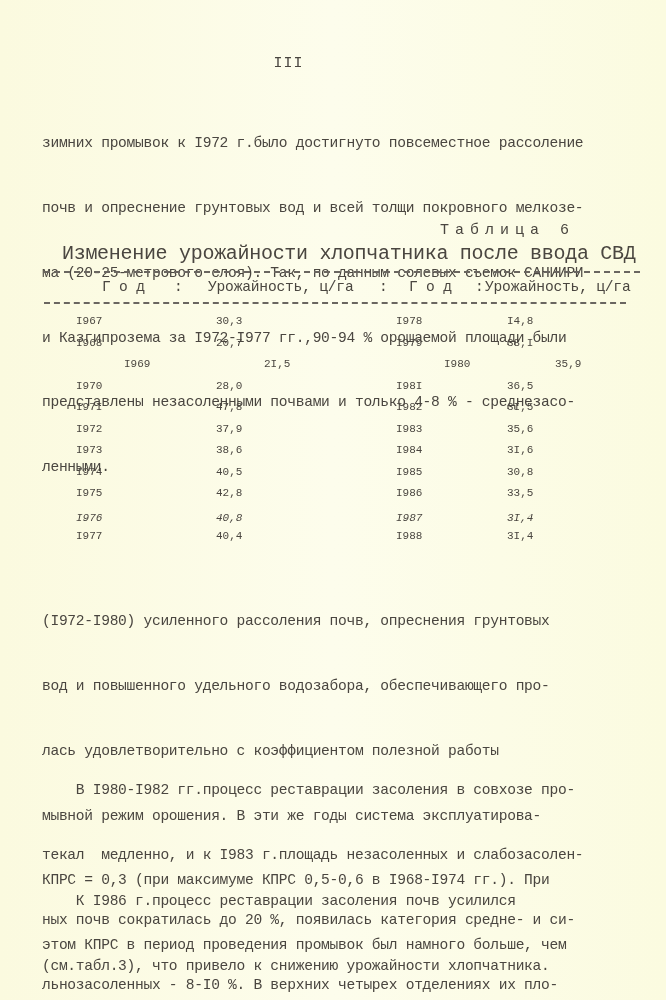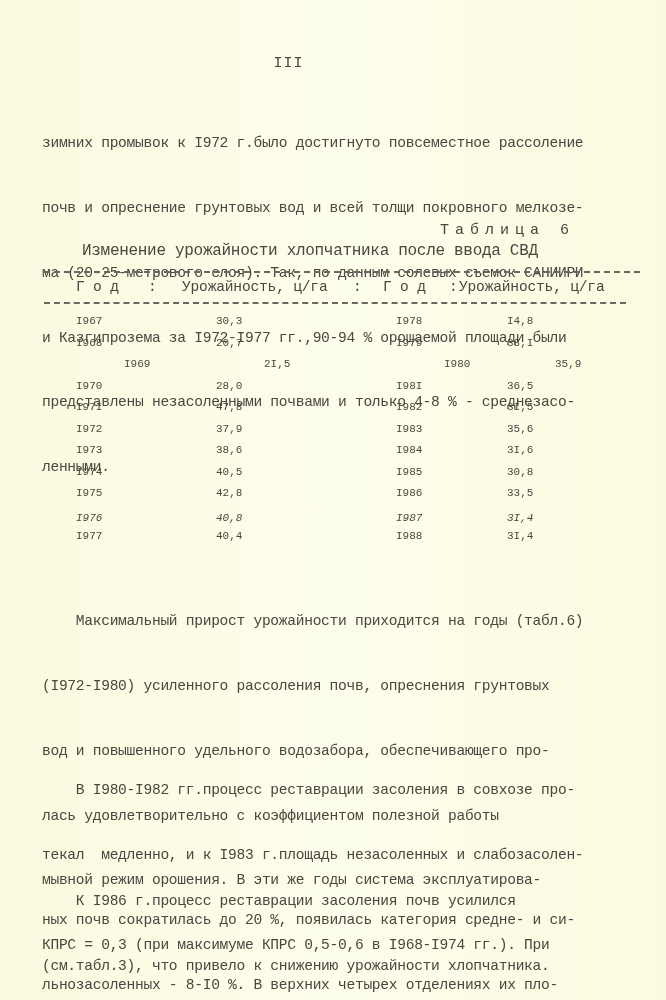--- a/index.html
+++ b/index.html
@@ -7,23 +7,23 @@
     width:666px; height:1000px; overflow:hidden;
     background:#fdfce6;
     font-family:"Liberation Mono","DejaVu Sans Mono",monospace;
     color:#4a4640;
     position:relative;
   }
   .page { position:absolute; inset:0; background:linear-gradient(90deg,#fbfadf 0%,#fdfdec 50%,#fbfbe0 100%); }
   .pagenum { position:absolute; top:55px; left:0; width:577px; text-align:center; font-size:15px; letter-spacing:1px; }
   .para { position:absolute; left:42px; width:580px; font-size:14.6px; line-height:21.6px; white-space:pre; letter-spacing:-0.3px; }
   .tbl-label { position:absolute; top:222px; left:440px; font-size:15px; letter-spacing:6px; }
-  .tbl-title { position:absolute; top:242px; left:82px; font-size:16px; letter-spacing:-0.3px;text-align:center; }
+  .tbl-title { position:absolute; top:242px; left:62px; font-size:20px; letter-spacing:-0.3px;text-align:center; }
   .dash { position:absolute; height:0; border-top:2px dashed #6a6660; }
-  .hdr { position:absolute; top:279px; font-size:14.6px; white-space:pre; letter-spacing:-0.2px; }
+  .hdr { position:absolute; top:279px; font-size:14.6px; white-space:pre; letter-spacing:-0.2px;margin-left:26px; }
   .row { position:absolute; font-size:11px; left:0; width:631px; height:21.5px; }
   .row span { position:absolute; top:0; }
   .c1 { left:76px; } .c2 { left:216px; } .c3 { left:396px; } .c4 { left:507px; }
 </style>
 </head>
 <body>
 
 <div class="page">
 
   <div class="pagenum">III</div>
@@ -117,21 +117,20 @@
     </div>
     <div class="row" style="top:530px;">
       <span class="c1">I977</span>
       <span class="c2">40,4</span>
       <span class="c3">I988</span>
       <span class="c4">3I,4</span>
     </div>
   </div>
 
   <div class="para" style="top:568px;">
-    <div>    Максимальный прирост урожайности приходится на годы (табл.6)</div>
     <div>(I972-I980) усиленного рассоления почв, опреснения грунтовых</div>
     <div>вод и повышенного удельного водозабора, обеспечивающего про-</div>
     <div>лась удовлетворительно с коэффициентом полезной работы</div>
     <div>мывной режим орошения. В эти же годы система эксплуатирова-</div>
     <div>КПРС = 0,3 (при максимуме КПРС 0,5-0,6 в I968-I974 гг.). При</div>
     <div>этом КПРС в период проведения промывок был намного больше, чем</div>
     
   </div>
 
   <div class="para" style="top:737px;">

